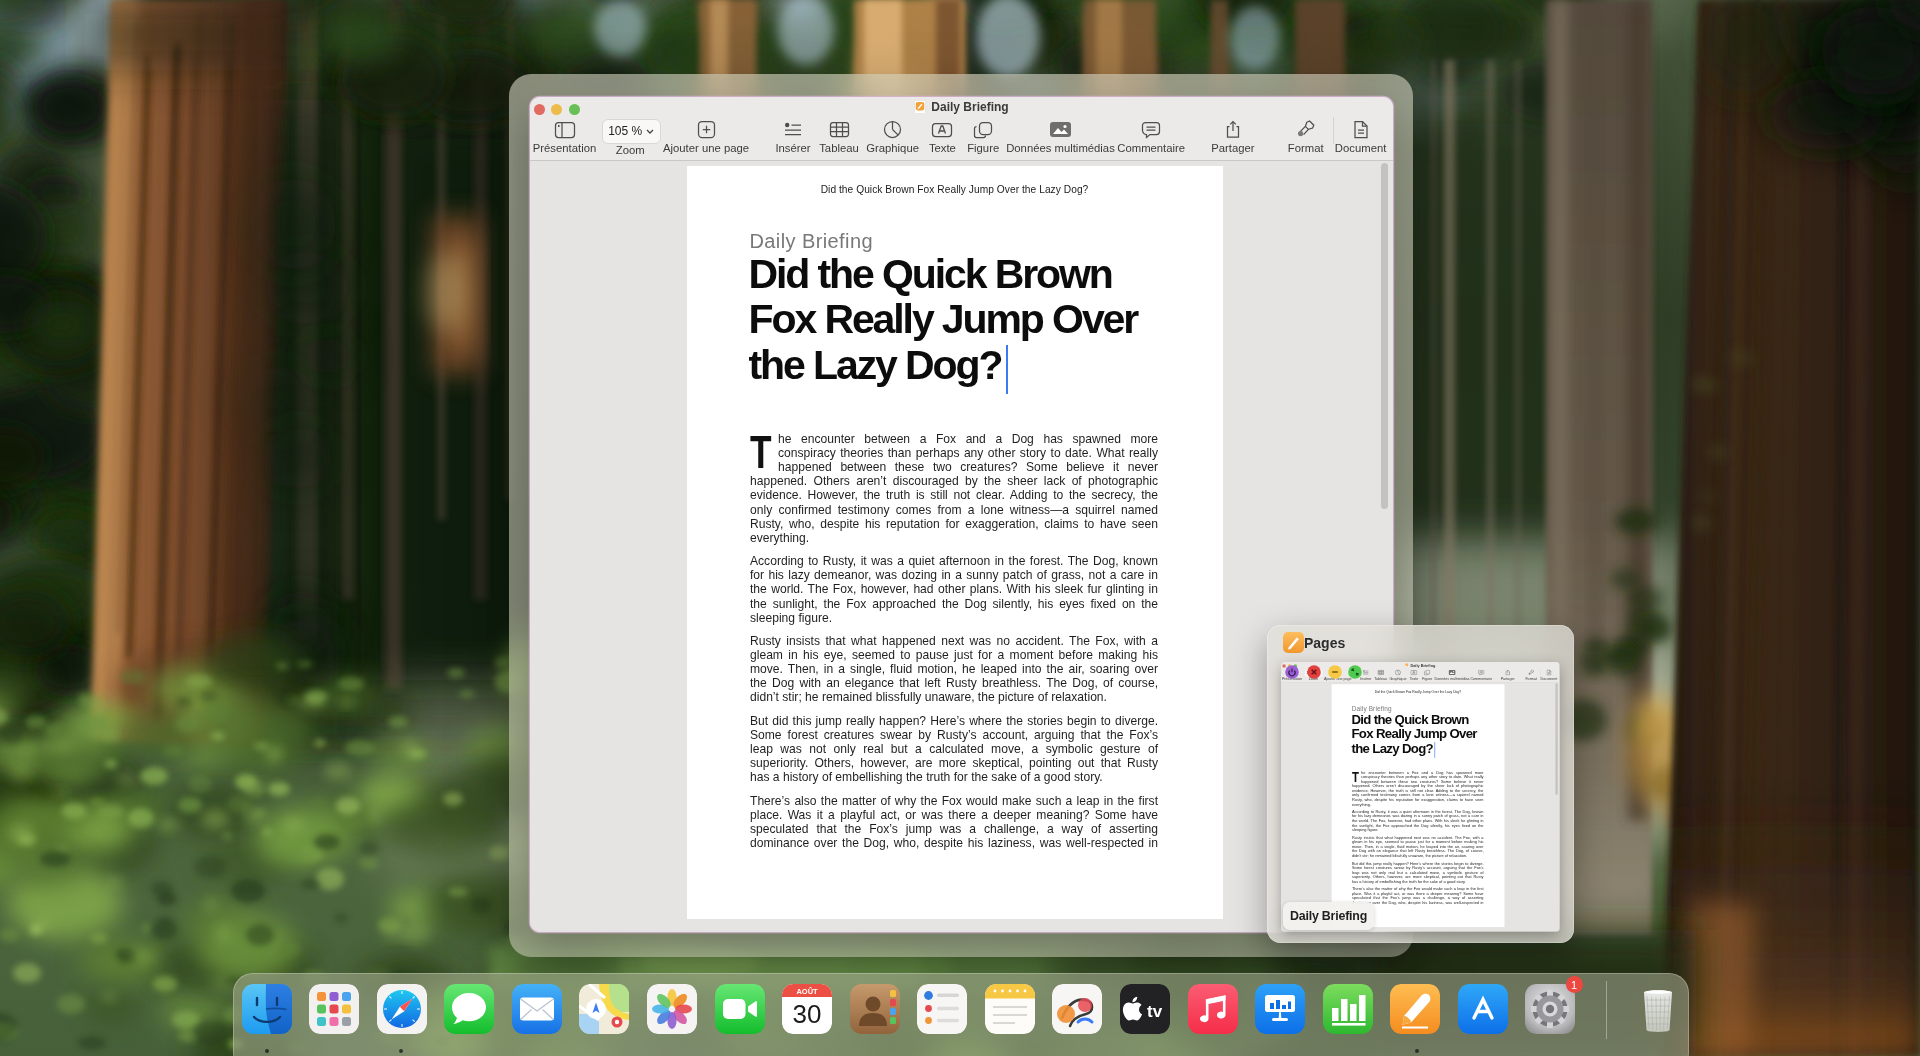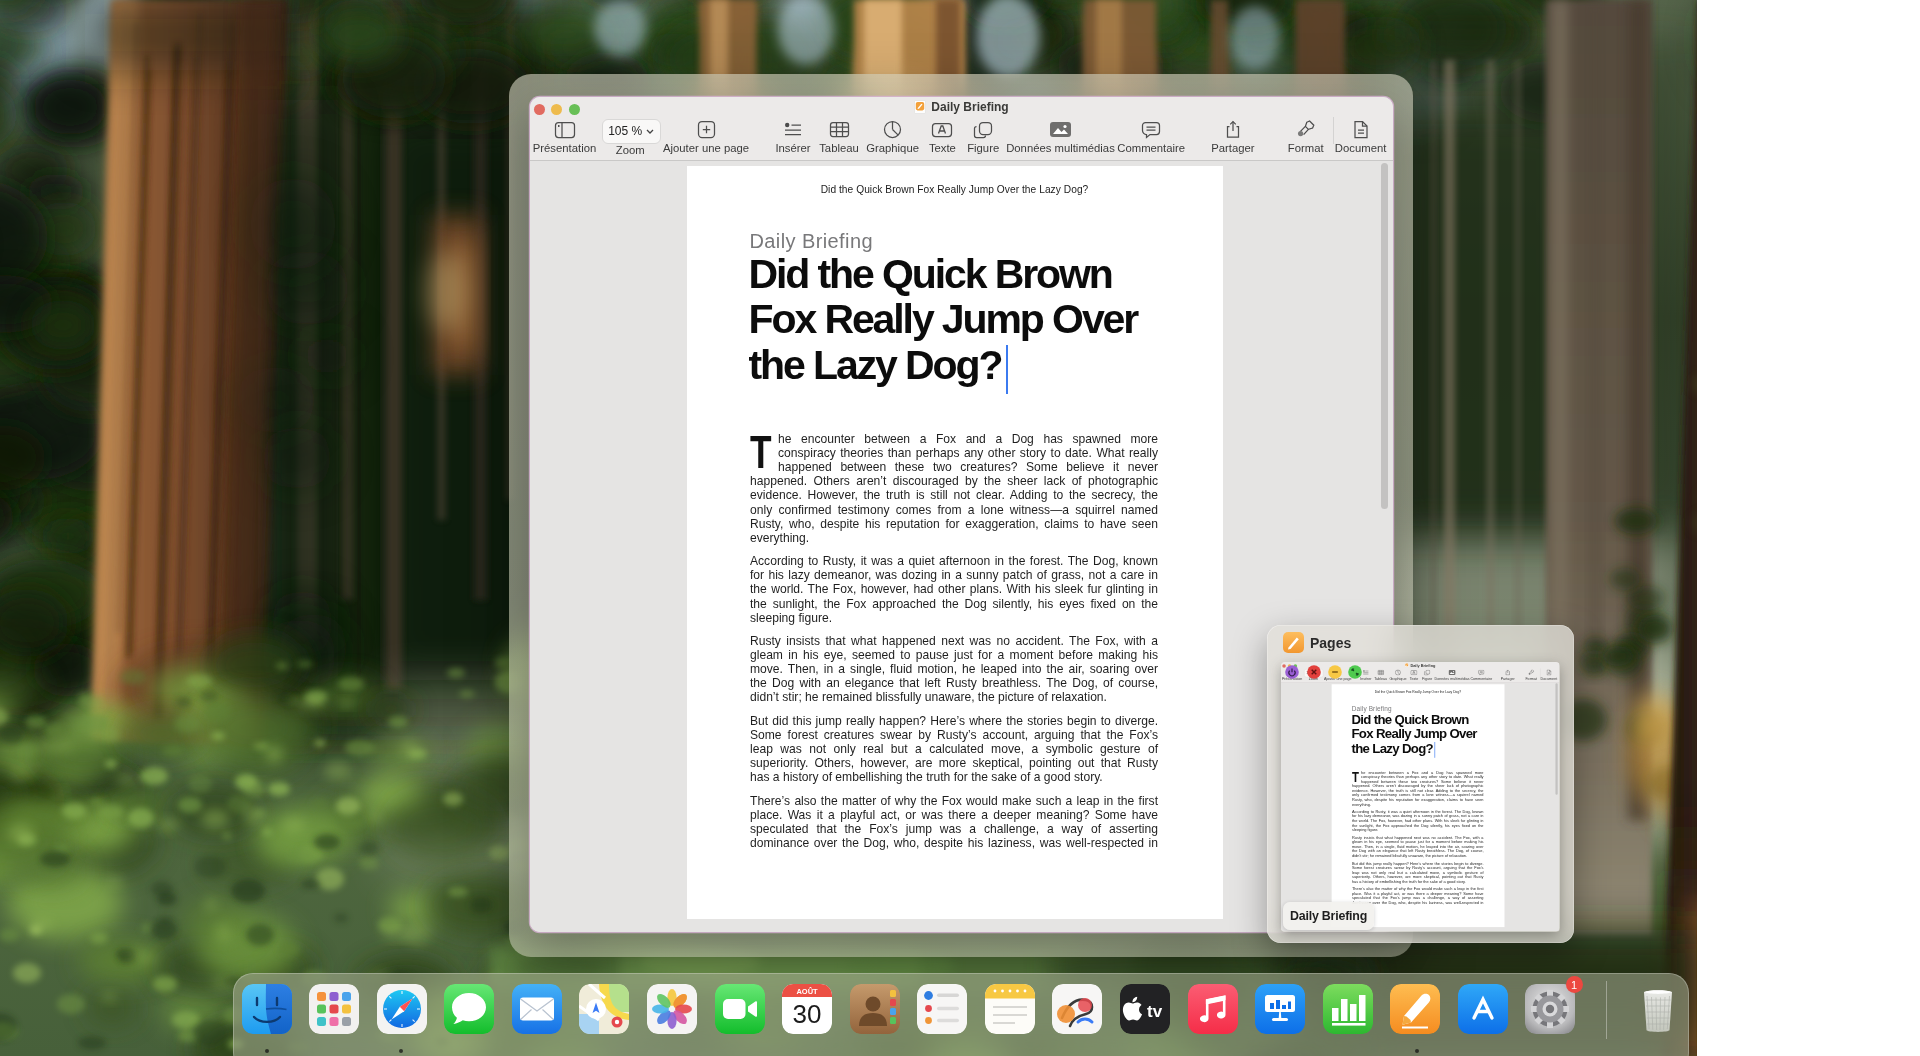--- a/index.html
+++ b/index.html
@@ -1,16 +1,16 @@
 <!DOCTYPE html>
 <html><head>
 <meta charset="utf-8">
 <style>
   html,body{margin:0;padding:0;width:1920px;height:1056px;overflow:hidden;font-family:"Liberation Sans",sans-serif;}
-  #stage{position:relative;width:1697px;height:1056px;overflow:hidden;background:#3c4a30;}
+  #stage{position:relative;width:1920px;height:1056px;overflow:hidden;background:#3c4a30;}
   #wall{position:absolute;left:0;top:0;}
   
   #bdrop{position:absolute;left:509px;top:74px;width:904px;height:883px;border-radius:22px;
     background:linear-gradient(180deg, rgba(219,216,198,0.32), rgba(186,188,166,0.30)), rgba(205,204,188,0.42);backdrop-filter:blur(22px) saturate(1.02);
     box-shadow:0 25px 60px rgba(0,0,0,0.35);}
   
   .win{position:absolute;left:530px;top:97px;width:863px;height:835px;border-radius:10px;
     background:#e6e5e4;overflow:hidden;
     box-shadow:0 0 0 1.2px rgba(216,178,214,0.8), 0 18px 40px rgba(0,0,0,0.25);}
   .tbar{position:absolute;left:0;top:0;width:100%;height:63px;background:#eceaE9;border-bottom:1px solid #c9c8c7;}
@@ -38,21 +38,21 @@
   .body{position:absolute;left:63.5px;top:266.3px;width:408px;font-size:12.1px;line-height:14.05px;color:#1f1f1f;}
   .jl{text-align:justify;text-align-last:justify;}
   .ll{text-align:left;}
   .pgap{height:9.7px;}
   .dcap{position:absolute;left:63.5px;top:261.5px;font-size:47px;line-height:47px;font-weight:bold;color:#111;transform:scaleX(0.75);transform-origin:0 0;}
   .ind{padding-left:28px;}
   
   #popup{position:absolute;left:1267px;top:625px;width:307px;height:318px;border-radius:14px;
     background:rgba(225,223,217,0.78);backdrop-filter:blur(18px);
     box-shadow:0 12px 34px rgba(0,0,0,0.35), inset 0 0 0 0.5px rgba(255,255,255,0.5);}
-  #popup .ph{position:absolute;left:16px;top:7px;display:flex;align-items:center;gap:6px;}
+  #popup .ph{position:absolute;left:16px;top:7px;display:flex;align-items:center;gap:0;}
   .pagesic{width:21px;height:21px;border-radius:5px;background:linear-gradient(180deg,#fdbe5e,#f2972f);position:relative;}
   #popup .pt{font-size:14px;font-weight:600;color:#2c2c2c;}
   #mini{position:absolute;left:14px;top:37px;width:278.9px;height:269.7px;border-radius:4px;overflow:hidden;
     box-shadow:0 4px 14px rgba(0,0,0,0.3);}
   #mini .sc{transform:scale(0.3225);transform-origin:0 0;}
   #mini .win{left:0;top:0;box-shadow:none;}
   .pill{position:absolute;left:16px;top:277px;height:28px;padding:0 7px;border-radius:7px;
     background:rgba(242,241,238,0.95);font-size:12.4px;letter-spacing:-0.2px;font-weight:bold;color:#1e1e1e;
     display:flex;align-items:center;box-shadow:0 1px 4px rgba(0,0,0,0.18);}
   

